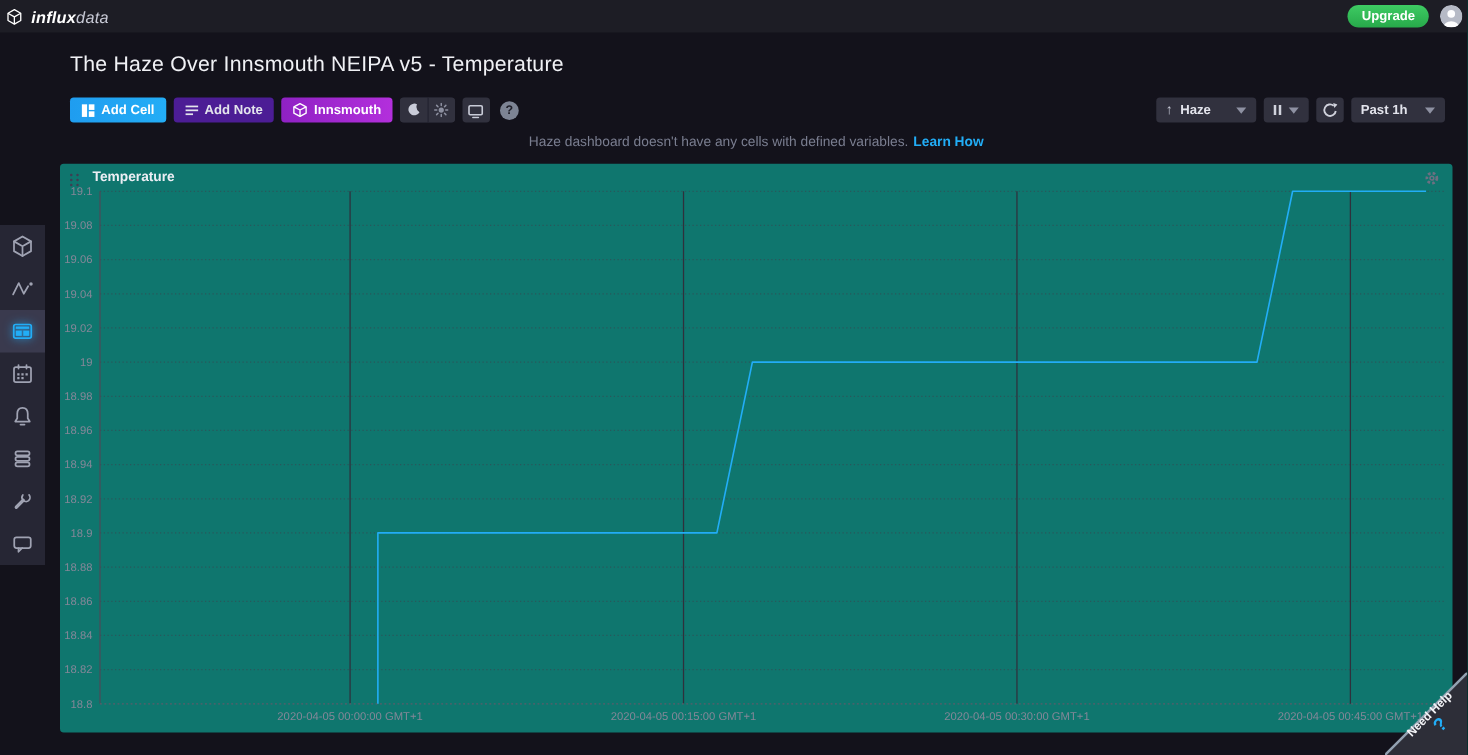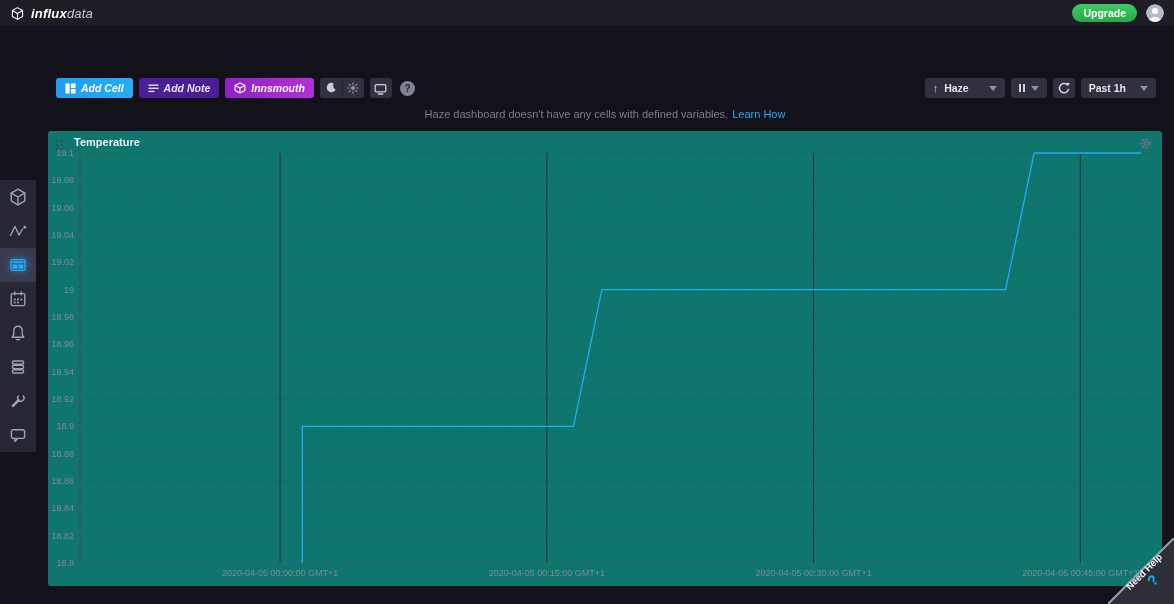--- a/index.html
+++ b/index.html
@@ -5,21 +5,21 @@
   * { margin:0; padding:0; box-sizing:border-box; }
   body { background:#000; }
   .app{
     position:relative; width:1174px; height:604px; overflow:hidden;
     background:#13121b; font-family:"Liberation Sans", sans-serif;
   }
   
   .topbar{
     position:absolute; left:0; top:0; width:100%; height:26px;
     background:#1d1d25; display:flex; align-items:center;
-    justify-content:space-between; padding:0 10px;gap:19px;
+    justify-content:space-between; padding:0 4px;gap:19px;
   }
   .brand{ display:flex; align-items:center; gap:6px; cursor:pointer; }
   .brand-text{ font-size:13px; font-style:italic; color:#fff; font-weight:700; letter-spacing:.2px; }
   .brand-text .light{ font-weight:400; color:#c8cad6; }
   .topbar-right{ display:flex; align-items:center; }
   .upgrade{
     background:linear-gradient(180deg,#3ecb63,#27a94a); border:none; color:#fff;
     font-family:inherit; font-weight:700; font-size:10.5px; padding:3px 11px;
     border-radius:9px; cursor:pointer;
   }
@@ -28,21 +28,21 @@
   .page-title{
     position:absolute; left:56px; top:42px; font-size:17px; font-weight:500;
     color:#f0f1f5; letter-spacing:.2px;
   }
   
   .toolbar-left{ position:absolute; left:56px; top:78px; height:20px; display:flex; gap:6px; align-items:center; }
   .toolbar-right{ position:absolute; right:18px; top:78px; height:20px; display:flex; gap:6px; align-items:center; }
   .btn{
     height:20px; display:inline-flex; align-items:center; gap:5px; padding:0 9px;
     border-radius:3px; font-family:inherit; font-size:10.5px; font-weight:700;
-    color:#fff; border:none; cursor:pointer; white-space:nowrap;font-style:italic;
+    color:#fff; border:none; cursor:pointer; white-space:nowrap;
   }
   .btn-blue{ background:linear-gradient(90deg,#1f9df0,#23adf6); }
   .btn-dark{ background:#4c1d95; color:#e3e4ec; }
   .btn-purple{ background:linear-gradient(90deg,#8f21c4,#b32fdc); }
   .icon-group{ display:inline-flex; background:#31313e; border-radius:3px; overflow:hidden; }
   .icon-btn{
     width:22px; height:20px; display:flex; align-items:center; justify-content:center;
     background:#31313e; border:none; cursor:pointer; color:#8d90a0;
   }
   .icon-group .icon-btn + .icon-btn{ border-left:1px solid #232330; }
@@ -57,21 +57,21 @@
     height:20px; background:#31313e; border-radius:3px; display:inline-flex;
     align-items:center; gap:6px; padding:0 8px; font-family:inherit; font-size:10.5px;
     font-weight:700; color:#e3e4ec; border:none; cursor:pointer; white-space:nowrap;
   }
   .caret{ width:0; height:0; border-left:4px solid transparent; border-right:4px solid transparent; border-top:5px solid #8e91a2; }
   .up-arrow{ font-size:11px; color:#c9ccd8; font-weight:400; line-height:1; }
   .pbars{ display:inline-flex; gap:2px; }
   .pbars i{ display:block; width:2px; height:8px; background:#d0d2dc; }
   
   .notice{ position:absolute; left:36px; right:0; top:108px; text-align:center; font-size:11px; color:#7a7e90; }
-  .notice a{ color:#22adf6; font-weight:400; text-decoration:none; margin-left:4px; cursor:pointer;margin-top:27px; }
+  .notice a{ color:#22adf6; font-weight:700; text-decoration:none; margin-left:4px; cursor:pointer;margin-top:27px; }
   
   .sidebar{ position:absolute; left:0; top:180px; width:36px; background:#262634; }
   .nav-item{
     width:36px; height:34px; display:flex; align-items:center; justify-content:center;
     color:#9fa2b2; cursor:pointer;
   }
   .nav-item.active{ background:#3a3a4e; color:#22adf6; }
   .nav-item.active svg{ filter:drop-shadow(0 0 4px rgba(34,173,246,.85)); }
   .nav-item svg{ stroke:currentColor; fill:none; stroke-width:1.4; stroke-linecap:round; stroke-linejoin:round; }
   
@@ -107,20 +107,21 @@
       <div class="avatar">
         <svg width="18" height="18" viewBox="0 0 18 18">
           <circle cx="9" cy="9" r="9" fill="#b6bac6"></circle>
           <circle cx="9" cy="7" r="3.1" fill="#fdfdfe"></circle>
           <path d="M2.8 18 a6.2 5 0 0 1 12.4 0 Z" fill="#fdfdfe"></path>
         </svg>
       </div>
     </div>
   </header>
 
+  <h1 class="page-title">The Haze Over Innsmouth NEIPA v5 - Temperature</h1>
 
   <div class="toolbar-left">
     <button class="btn btn-blue">
       <svg width="11" height="11" viewBox="0 0 12 12" fill="#fff">
         <rect x="0.5" y="0.5" width="4.6" height="11"></rect>
           <rect x="6.6" y="0.5" width="4.9" height="4.9"></rect>
           <rect x="6.6" y="6.6" width="4.9" height="4.9"></rect>
       </svg>
       <span>Add Cell</span>
     </button>

